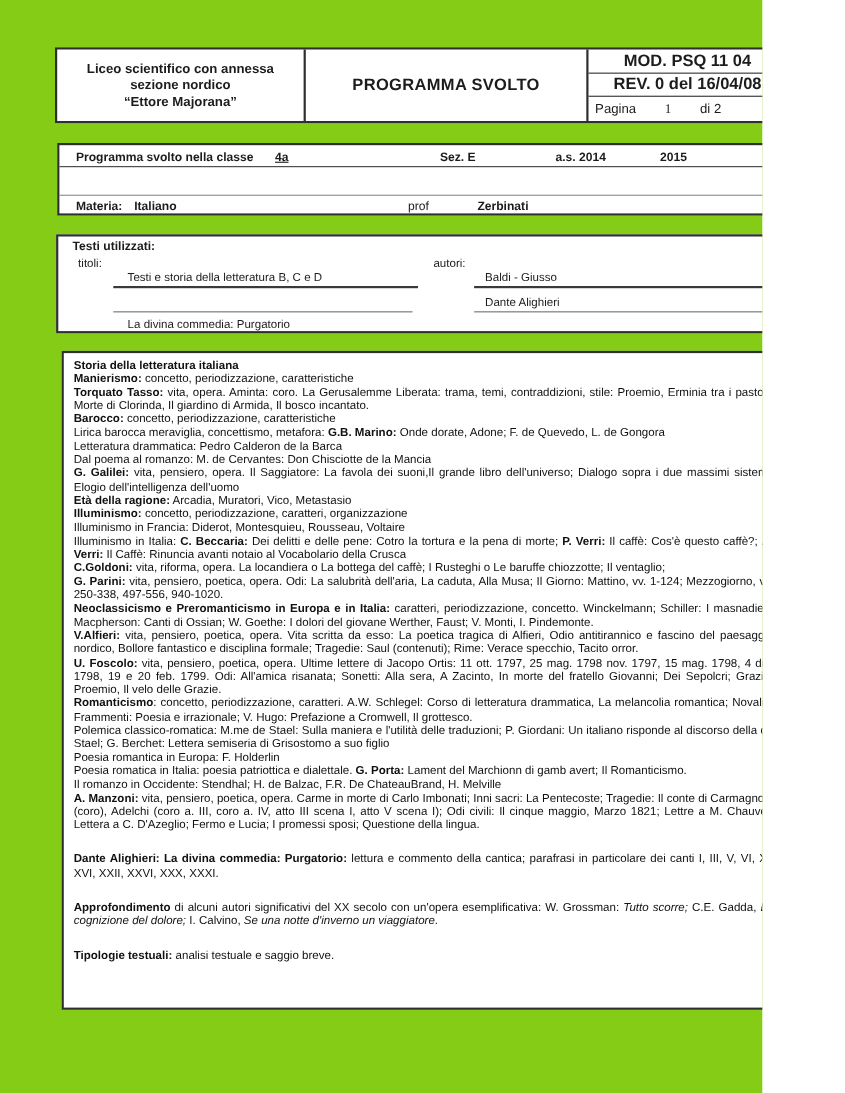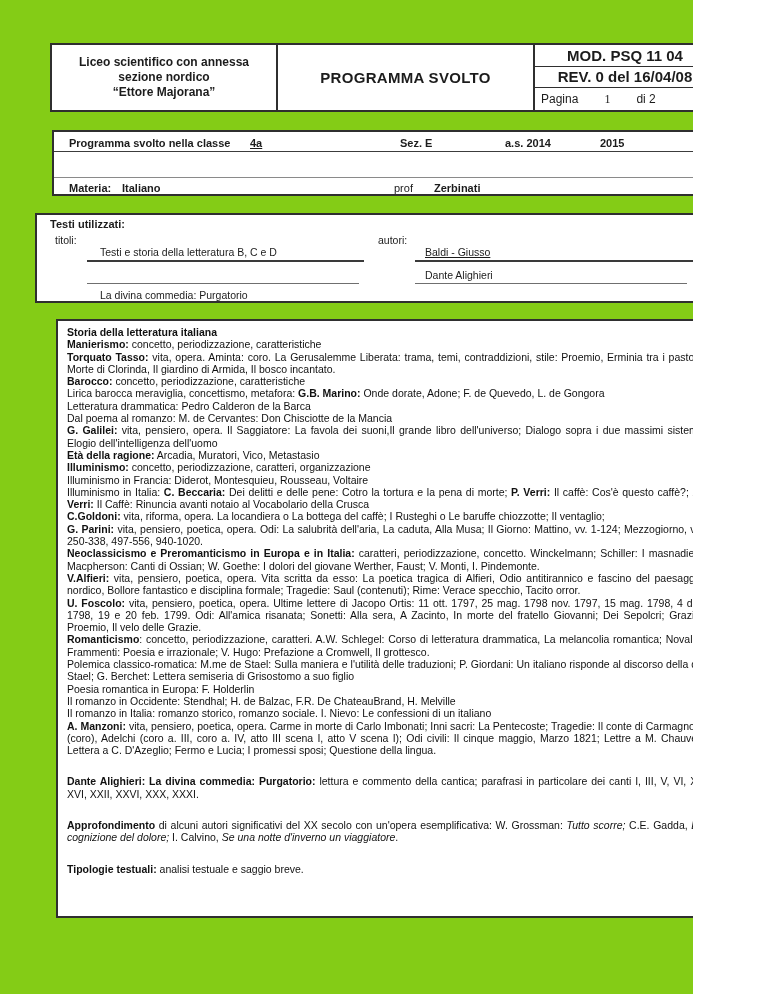--- a/index.html
+++ b/index.html
@@ -25,21 +25,21 @@
   .hdr .r3 .num{font-family:"Liberation Serif", serif;font-size:12px;}
 
   
   .cls{left:52px;top:130px;width:664px;height:66px;font-size:11px;font-weight:bold;}
   .cls .ln1{position:absolute;left:0;right:0;top:19px;border-top:1.5px solid #3c3c3c;}
   .cls .ln2{position:absolute;left:0;right:0;top:45px;border-top:1px solid #8a8a8a;}
   .cls span{position:absolute;white-space:nowrap;}
   .cls .plain{font-weight:normal;}
 
   
-  .txt{left:35px;top:213px;width:664px;height:90px;font-size:10.5px;}
+  .txt{left:51px;top:213px;width:664px;height:90px;font-size:10.5px;}
   .txt span{position:absolute;white-space:nowrap;}
   .txt .hd{font-weight:bold;font-size:11px;}
   .txt .ul{position:absolute;border-top:2px solid #3a3a3a;}
   .txt .ul.light{border-top:1.5px solid #6f6f6f;}
 
   
   .main{left:56px;top:319px;width:656px;height:599px;
         padding:5px 7px 0 9px;font-size:10.5px;line-height:12.3px;color:#111;overflow:hidden;}
   .main p{margin:0;text-align:justify;}
   .main p.gap{margin-top:19px;}
@@ -70,31 +70,31 @@
   <div class="box cls">
     <div class="ln1"></div>
     <div class="ln2"></div>
     <span style="left:15px;top:5px;text-align:center;">Programma svolto nella classe</span>
     <span style="left:196px;top:5px;text-decoration:underline;">4a</span>
     <span style="left:346px;top:5px;">Sez. E</span>
     <span style="left:451px;top:5px;">a.s. 2014</span>
     <span style="left:526px;top:5px;margin-left:20px;">2015</span>
     <span style="left:15px;top:50px;">Materia:</span>
     <span style="left:68px;top:50px;">Italiano</span>
-    <span class="plain" style="left:340px;top:50px;text-align:right;">prof</span>
+    <span class="plain" style="left:317px;top:50px;text-align:right;">prof</span>
     <span style="left:380px;top:50px;">Zerbinati</span>
   </div>
 
   <div class="box txt">
     <span class="hd" style="left:13px;top:3px;">Testi utilizzati:</span>
     <span style="left:18px;top:19px;">titoli:</span>
     <span style="left:341px;top:19px;">autori:</span>
 
     <span style="left:63px;top:31px;">Testi e storia della letteratura B, C e D</span>
-    <span style="left:388px;top:31px;text-decoration:underline;">Baldi - Giusso</span>
+    <span style="left:388px;top:31px;">Baldi - Giusso</span>
     <div class="ul" style="left:50px;top:45px;width:277px;"></div>
     <div class="ul" style="left:378px;top:45px;width:279px;"></div>
 
     <span style="left:63px;top:54px;margin-top:20px;">La divina commedia: Purgatorio</span>
     <span style="left:388px;top:54px;">Dante Alighieri</span>
     <div class="ul light" style="left:50px;top:68px;width:272px;"></div>
     <div class="ul light" style="left:378px;top:68px;width:272px;"></div>
   </div>
 
   <div class="box main">
@@ -112,22 +112,22 @@
         <p><span>Illuminismo in Francia: Diderot, Montesquieu, Rousseau, Voltaire</span></p>
         <p><span>Illuminismo in Italia: </span><span class="b">C. Beccaria:</span><span> Dei delitti e delle pene: Cotro la tortura e la pena di morte; </span><span class="b">P. Verri:</span><span> Il caffè: Cos'è questo caffè?; </span><span class="b">A. Verri:</span><span> Il Caffè: Rinuncia avanti notaio al Vocabolario della Crusca</span></p>
         <p><span class="b">C.Goldoni:</span><span> vita, riforma, opera. La locandiera o La bottega del caffè; I Rusteghi o Le baruffe chiozzotte; Il ventaglio;</span></p>
         <p><span class="b">G. Parini:</span><span> vita, pensiero, poetica, opera. Odi: La salubrità dell'aria, La caduta, Alla Musa; Il Giorno: Mattino, vv. 1-124; Mezzogiorno, vv. 250-338, 497-556, 940-1020.</span></p>
         <p><span class="b">Neoclassicismo e Preromanticismo in Europa e in Italia:</span><span> caratteri, periodizzazione, concetto. Winckelmann; Schiller: I masnadieri; Macpherson: Canti di Ossian; W. Goethe: I dolori del giovane Werther, Faust; V. Monti, I. Pindemonte.</span></p>
         <p><span class="b">V.Alfieri:</span><span> vita, pensiero, poetica, opera. Vita scritta da esso: La poetica tragica di Alfieri, Odio antitirannico e fascino del paesaggio nordico, Bollore fantastico e disciplina formale; Tragedie: Saul (contenuti); Rime: Verace specchio, Tacito orror.</span></p>
         <p><span class="b">U. Foscolo:</span><span> vita, pensiero, poetica, opera. Ultime lettere di Jacopo Ortis: 11 ott. 1797, 25 mag. 1798 nov. 1797, 15 mag. 1798, 4 dic. 1798, 19 e 20 feb. 1799. Odi: All'amica risanata; Sonetti: Alla sera, A Zacinto, In morte del fratello Giovanni; Dei Sepolcri;  Grazie: Proemio, Il velo delle Grazie.</span></p>
         <p><span class="b">Romanticismo</span><span>: concetto, periodizzazione, caratteri.  A.W. Schlegel: Corso di letteratura drammatica, La melancolia romantica; Novalis: Frammenti: Poesia e irrazionale; V. Hugo: Prefazione a Cromwell, Il grottesco.</span></p>
         <p><span>Polemica classico-romatica: M.me de Stael: Sulla maniera e l'utilità delle traduzioni; P. Giordani: Un italiano risponde al discorso della de Stael; G. Berchet: Lettera semiseria di Grisostomo a suo figlio</span></p>
         <p><span>Poesia romantica in Europa: F. Holderlin</span></p>
+        <p><span>Poesia romatica in Italia: poesia patriottica e dialettale. </span><span class="b">G. Porta:</span><span> Lament del Marchionn di gamb avert; Il Romanticismo.</span></p>
         <p><span>Il romanzo in Occidente: Stendhal; H. de Balzac, F.R. De ChateauBrand, H. Melville</span></p>
-        <p><span>Il romanzo in Italia: romanzo storico, romanzo sociale. I. Nievo: Le confessioni di un italiano</span></p>
         <p><span class="b">A. Manzoni:</span><span> vita, pensiero, poetica, opera. Carme in morte di Carlo Imbonati; Inni sacri: La Pentecoste; Tragedie: Il conte di Carmagnola (coro), Adelchi (coro a. III, coro a. IV, atto III scena I, atto V scena I); Odi civili: Il cinque maggio, Marzo 1821; Lettre a M. Chauvet; Lettera a C. D'Azeglio; Fermo e Lucia; I promessi sposi; Questione della lingua.</span></p>
         <p class="gap"><span class="b">Dante Alighieri: La divina commedia: Purgatorio:</span><span> lettura e commento della cantica; parafrasi in particolare dei canti I, III, V, VI, XI, XVI, XXII, XXVI, XXX, XXXI.</span></p>
         <p class="gap"><span class="b">Approfondimento</span><span> di alcuni autori significativi del XX secolo con un'opera esemplificativa: W. Grossman: </span><span class="i">Tutto scorre;</span><span> C.E. Gadda, </span><span class="i">La cognizione del dolore;</span><span> I. Calvino, </span><span class="i">Se una notte d'inverno un viaggiatore</span><span>.</span></p>
         <p class="gap"><span class="b">Tipologie testuali:</span><span> analisi testuale e saggio breve.</span></p>
       </div>
   </div>
 
 </div>
 
 </body></html>

